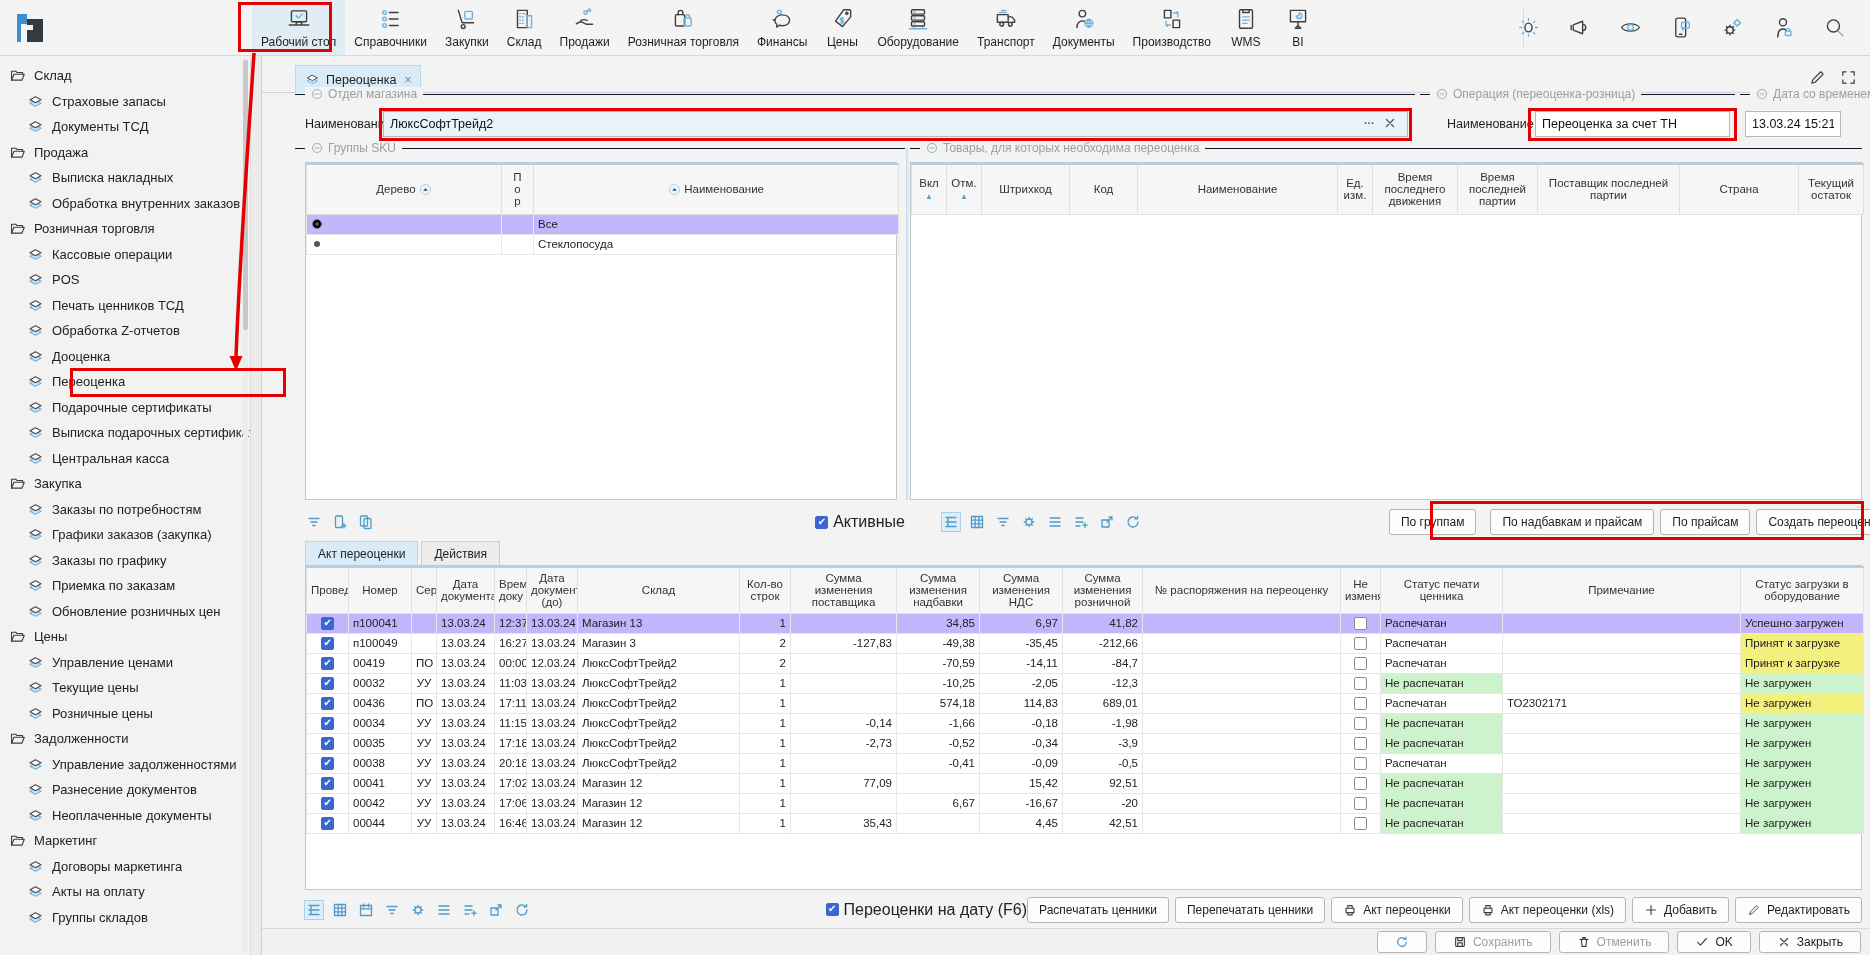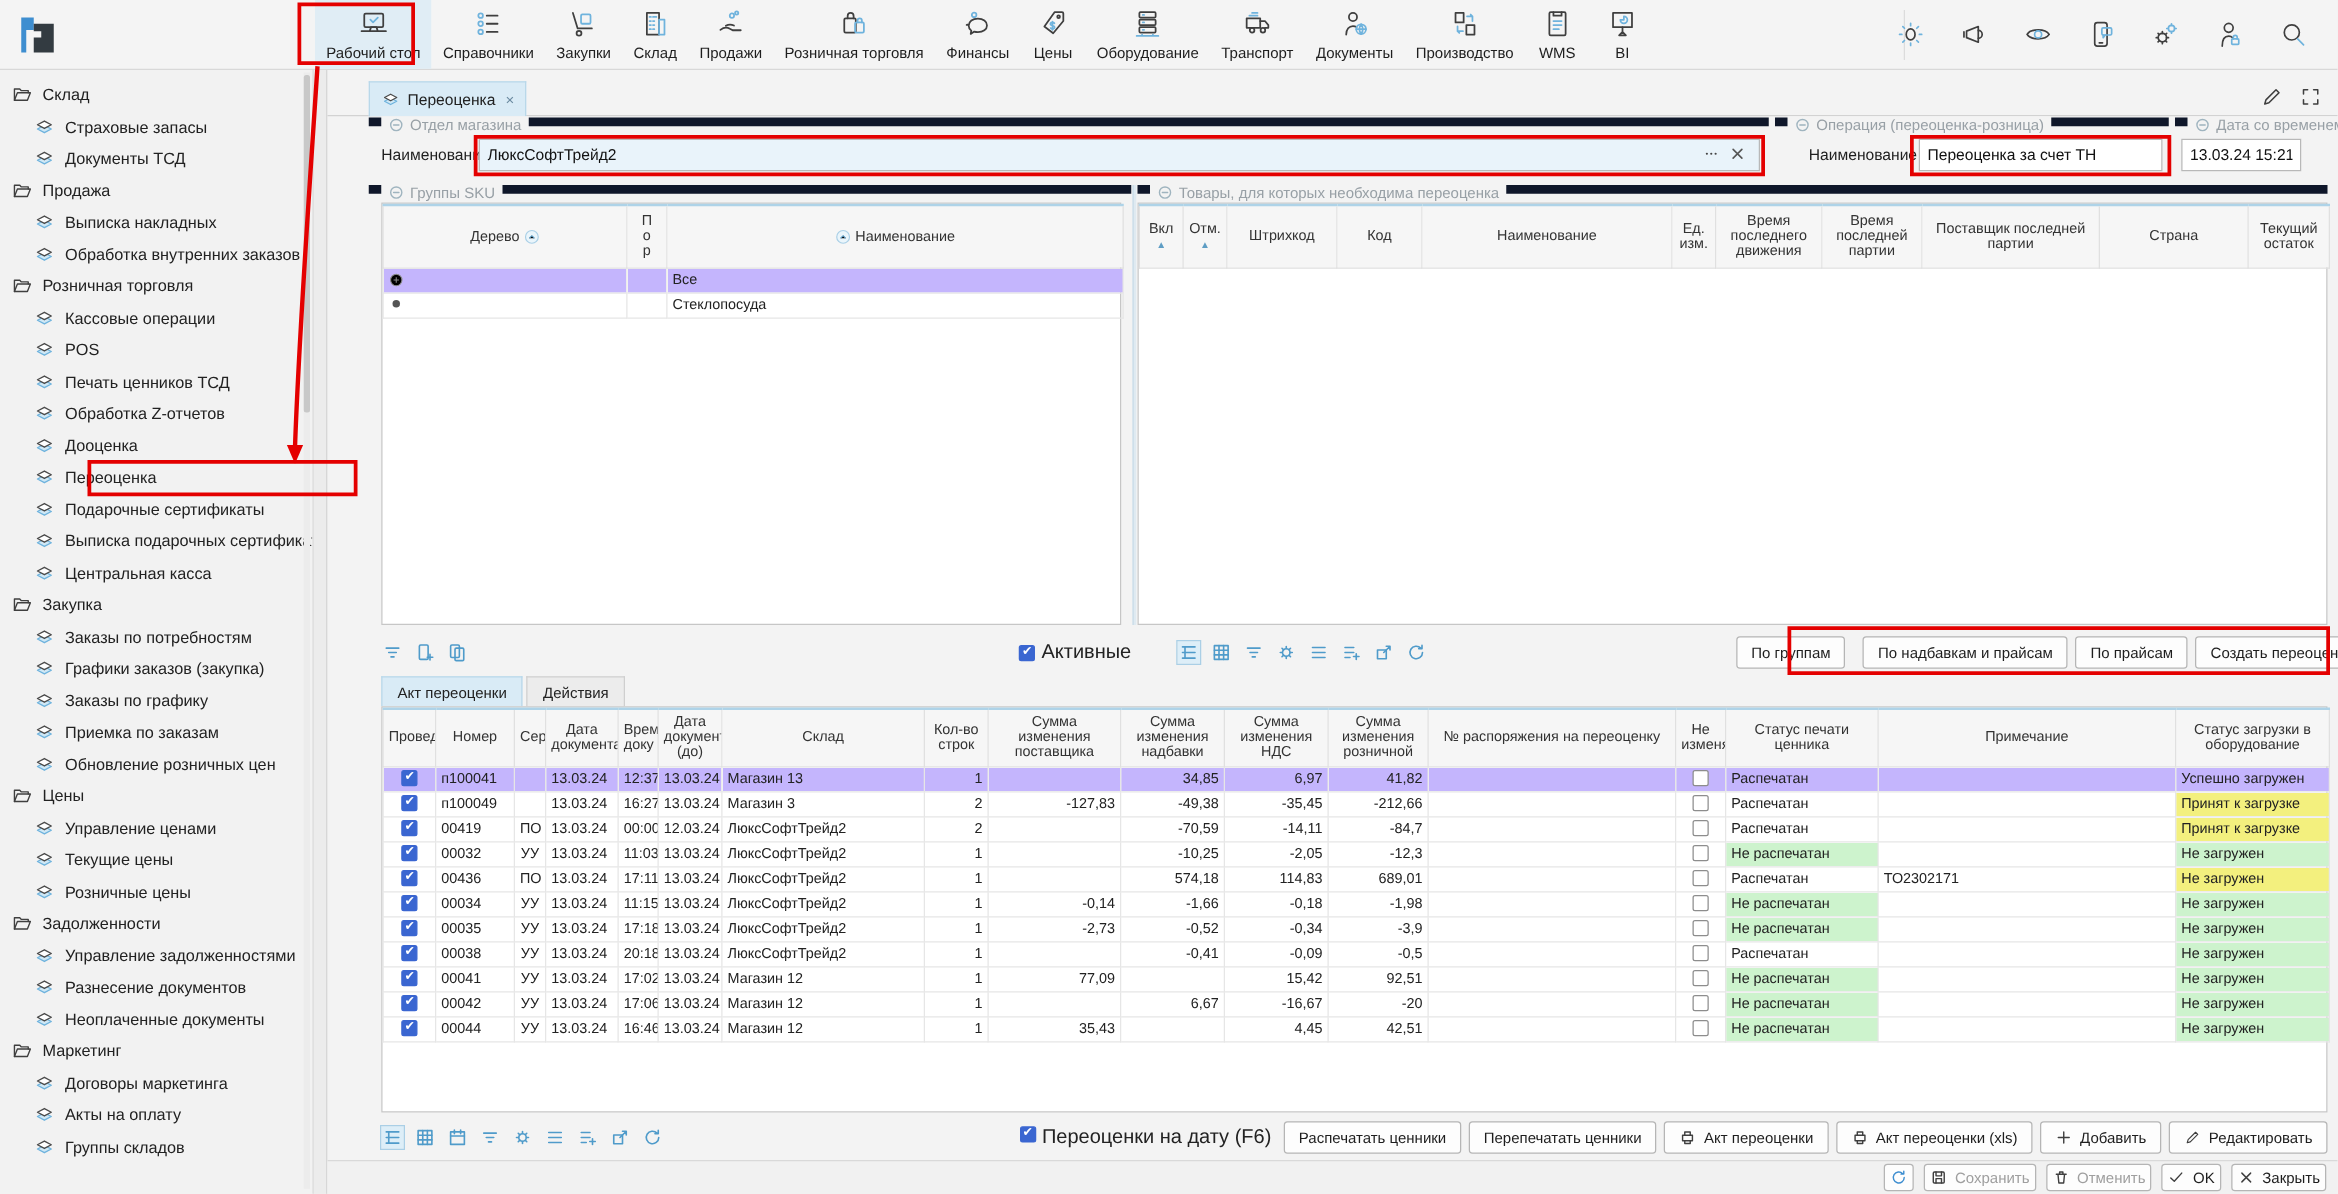--- a/index.html
+++ b/index.html
@@ -33,21 +33,21 @@
   .gutter{position:absolute;left:250px;top:56px;width:12px;height:899px;background:#ececec;border-left:1px solid #dcdcdc;border-right:1px solid #cfcfcf;}
   
   .content{position:absolute;left:262px;top:56px;width:1608px;height:899px;background:#f3f3f3;}
   .tabbar{position:absolute;left:0;top:6px;width:1608px;height:31px;border-bottom:1px solid #d2d2d2;}
   .tab{position:absolute;left:33px;top:3px;height:28px;display:flex;align-items:center;gap:6px;padding:0 9px;background:#d9ebf6;border:1px solid #b9d8e9;border-bottom:none;font-size:12.5px;}
   .tab .ic{width:15px;height:15px;}
   .tab-close{color:#6a8aa0;font-size:12px;margin-left:2px;}
   .hdr-icons{position:absolute;right:12px;top:6px;display:flex;gap:12px;}
   .hdr-icons .ic{width:19px;height:19px;}
   
-  .grp{position:absolute;border-top:7px solid #0f172a;}
+  .grp{position:absolute;border-top:1px solid #0f172a;}
   .grp-cap{position:absolute;left:10px;top:-8px;background:#f3f3f3;padding:0 6px;font-size:12px;color:#98a0a6;display:flex;align-items:center;gap:5px;white-space:nowrap;}
   .grp-cap .ic{width:12px;height:12px;}
   
   .fld-lb{position:absolute;font-size:12.5px;color:#1e1e1e;}
   .inp{position:absolute;height:26px;border:1px solid #b8b8b8;background:#fff;font-size:12.5px;padding:0 6px;color:#111;font-family:inherit;}
   .inp.blue{background:#e9f3fa;}
   .inp-btns{position:absolute;display:flex;align-items:center;gap:7px;color:#444;font-size:13px;}
   
   .panel-table{position:absolute;background:#fff;border:1px solid #c6c6c6;}
   table{border-collapse:collapse;table-layout:fixed;width:100%;}
@@ -75,21 +75,21 @@
   .ftr-ic .ic{width:100%;height:100%;}
   .ftr-ic svg path,.ftr-ic svg rect,.ftr-ic svg circle{stroke:#4f9bca;}
   .btn{display:inline-flex;align-items:center;justify-content:center;gap:6px;background:#fdfdfd;border:1px solid #b5b5b5;border-radius:3px;height:26px;padding:0 11px;font-size:12px;color:#1e1e1e;white-space:nowrap;}
   .btn .ic{width:14px;height:14px;}
   .btn.disabled{color:#9f9f9f;}
   .acts-tabs{position:absolute;left:43px;top:485px;display:flex;gap:3px;}
   .atab{height:24px;display:flex;align-items:center;padding:0 12px;font-size:12px;border:1px solid #cfcfcf;border-bottom:none;background:#ececec;}
   .atab.active{background:#d9ebf6;border-color:#b9d8e9;}
   .footerbar{position:absolute;left:43px;top:835px;width:1557px;height:37px;display:flex;align-items:center;}
   .statusbar{position:absolute;left:0;top:872px;width:1608px;height:27px;background:#f1f1f1;border-top:1px solid #d9d9d9;display:flex;align-items:center;justify-content:flex-end;padding-right:9px;gap:8px;}
-  .statusbar .btn{height:22px;padding:0 4px;}
+  .statusbar .btn{height:22px;padding:0 17px;}
   
   .ann-box{position:absolute;border:3px solid #e40000;pointer-events:none;z-index:50;}
   #ann-arrow{position:absolute;left:0;top:0;width:1870px;height:955px;pointer-events:none;z-index:49;}
 </style>
 </head>
 <body>
 
 <div class="topbar">
   <div class="logo">
     <svg viewBox="0 0 36 36">
@@ -1226,21 +1226,21 @@
           </span>
         </span>
         <span class="ftr-ic">
           <span class="ic">
             <svg viewBox="0 0 16 16">
               <path d="M13 8a5 5 0 11-1.4-3.5M12.6 2.3v2.6H10"></path>
             </svg>
           </span>
         </span>
       </span>
-    <span style="margin-left:auto;display:inline-flex;align-items:flex-start;margin-right:10px">
+    <span style="margin-left:auto;display:inline-flex;align-items:center;">
       <span class="cb on"></span>
       <span class="cklb">Переоценки на дату (F6)</span>
     </span>
     <span id="acts-fbtns" style="display:inline-flex;gap:6px">
         <button class="btn">
           <span>Распечатать ценники</span>
         </button>
         <button class="btn">
           <span>Перепечатать ценники</span>
         </button>

